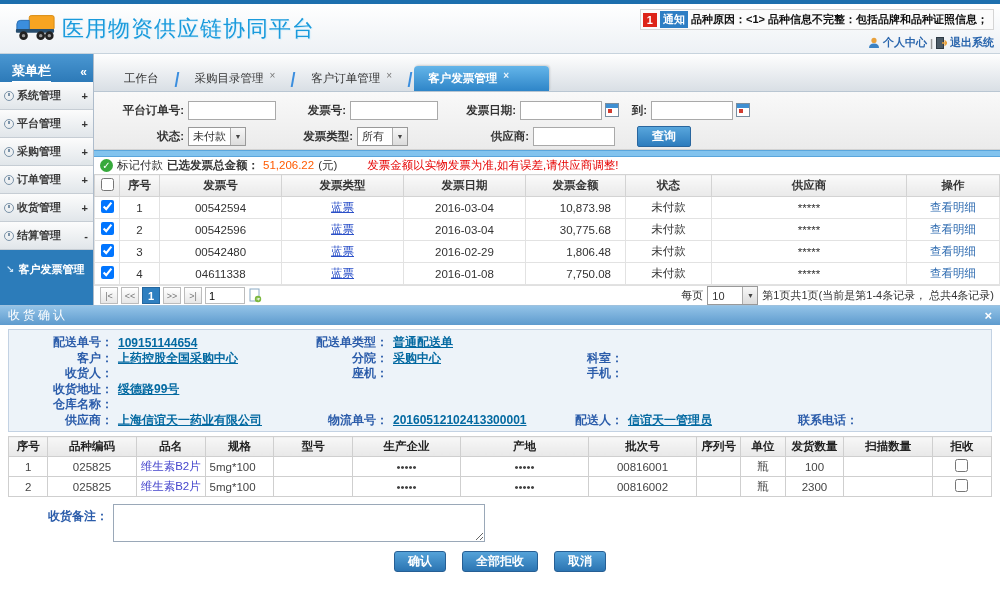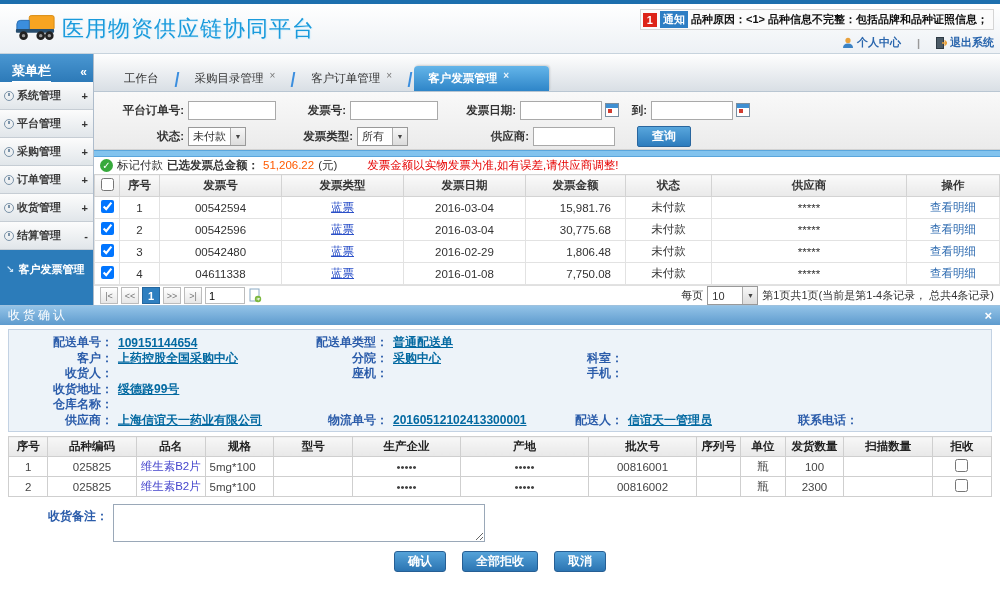--- a/index.html
+++ b/index.html
@@ -15,21 +15,21 @@
     text-shadow:1px 1px 1px #d7eefb; }
   .header-right { margin-left:auto; display:flex; flex-direction:column; align-items:flex-end;
     padding:4px 6px 2px 0; }
   .notif { display:flex; align-items:center; gap:3px; border:1px solid #d5d5d5;
     background:#fbfbfb; padding:1px 5px 1px 2px; }
   .notif-badge { background:#dd2418; color:#fff; font-weight:bold; font-size:11px;
     padding:1px 4px; }
   .notif-tag { background:#2e7ec4; color:#fff; font-weight:bold; font-size:11px;
     padding:1px 3px; }
   .notif-text { font-size:11px; font-weight:bold; color:#111; }
-  .userlinks { display:flex; align-items:center; gap:16px; margin-top:5px;
+  .userlinks { display:flex; align-items:center; gap:3px; margin-top:5px;
     font-size:11px; color:#2a66ad; font-weight:bold; }
   .userlinks .sep { color:#999; }
   .ulink { display:flex; align-items:center; gap:3px; cursor:pointer; }
 
   
   .mainrow { display:flex; height:251px; }
   .sidebar { width:95px; display:flex; flex-direction:column; background:#2c7cba; }
   .sb-head { height:28px; background:linear-gradient(#4a97d2,#2d7ab8); color:#fff;
     display:flex; align-items:center; padding:8px 6px 0 12px; }
   .sb-head .t { font-size:13px; font-weight:bold; border-bottom:2px solid #fff; padding-bottom:1px; }
@@ -337,21 +337,21 @@
         <th>状态</th>
         <th>供应商</th>
         <th>操作</th>
       </tr>
       <tr>
         <td><input type="checkbox" checked="" style=""></td>
         <td>1</td>
         <td>00542594</td>
         <td><a class="blue-u">蓝票</a></td>
         <td>2016-03-04</td>
-        <td class="amt">15,981.76</td>
+        <td class="amt">10,873.98</td>
         <td>未付款</td>
         <td>*****</td>
         <td><a class="blue">查看明细</a></td>
       </tr>
       <tr>
         <td><input type="checkbox" checked="" style=""></td>
         <td>2</td>
         <td>00542596</td>
         <td><a class="blue-u">蓝票</a></td>
         <td>2016-03-04</td>

